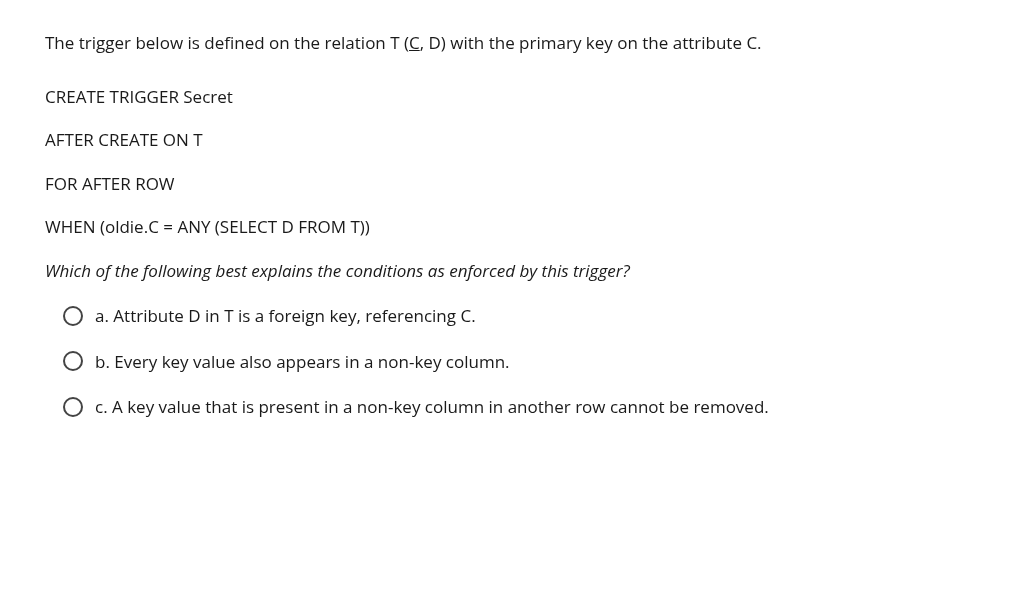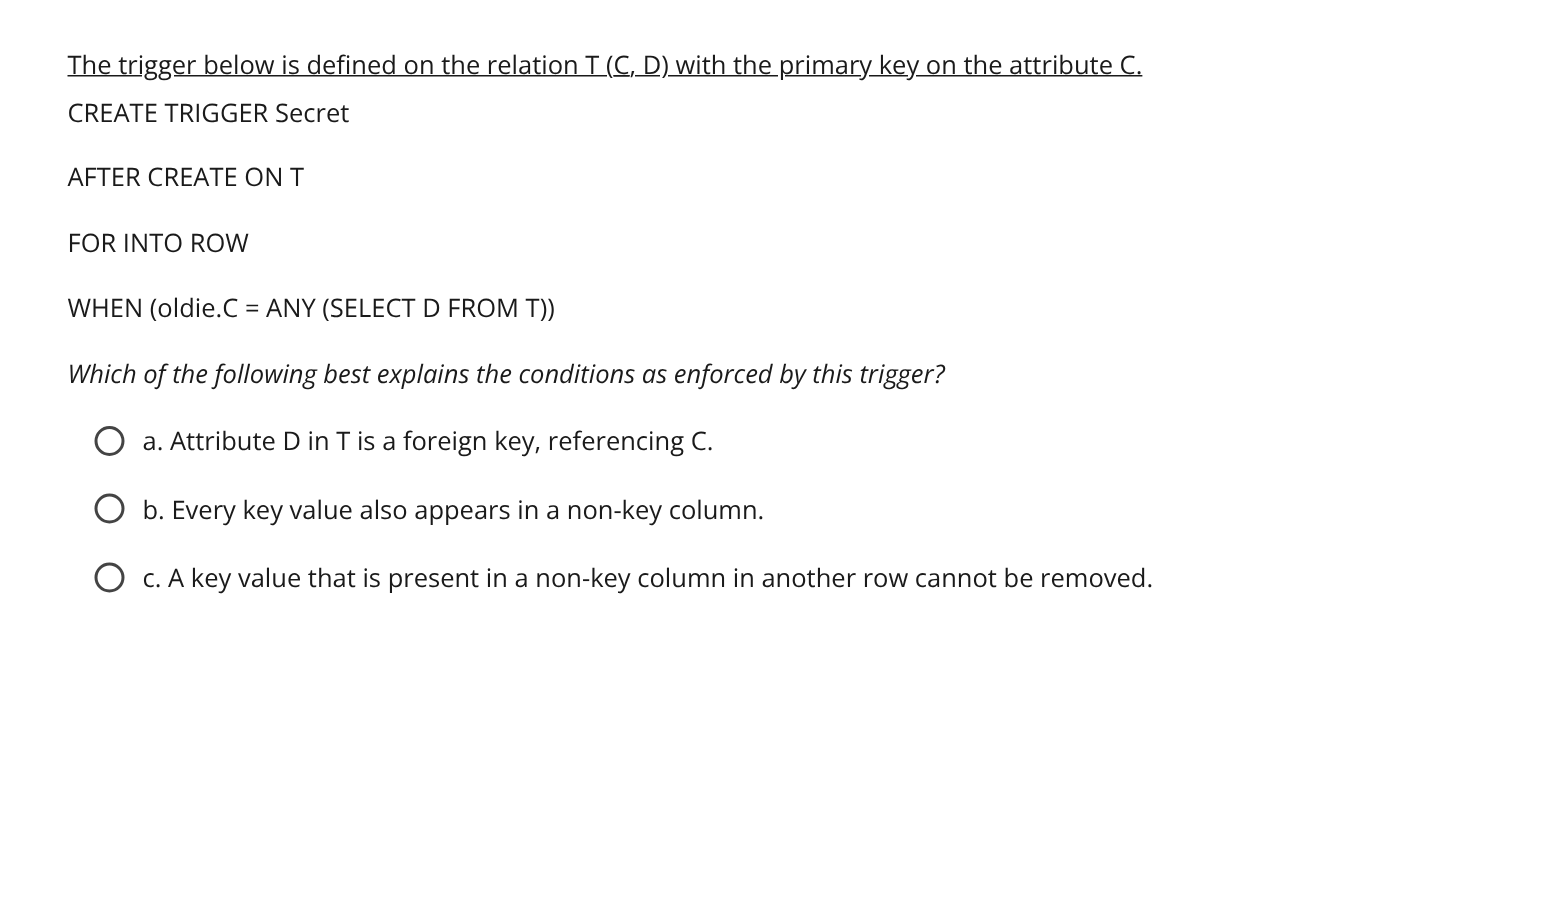--- a/index.html
+++ b/index.html
@@ -13,22 +13,21 @@
       padding: 30px 45px;
       width: 1033px;
       height: 613px;
       color: #1a1a1a;
     }
     .question-block {
       font-size: 17px;
       line-height: 1.5;
     }
     .intro-line {
-      margin-bottom: 6px;
-      text-decoration: underline;
+      margin-bottom: 28px;
     }
     .underline {
       text-decoration: underline;
     }
     .code-line {
       font-weight: normal;
       margin-bottom: 18px;
     }
     .prompt-line {
       margin-bottom: 20px;
@@ -60,21 +59,21 @@
 </head>
 <body>
 
 <div class="question-block">
   <div class="intro-line">
     <span>The trigger below is defined on the relation T (</span><span class="underline">C</span><span>, D) with the primary key on the attribute C.</span>
   </div>
 
   <div class="code-line">CREATE TRIGGER Secret</div>
   <div class="code-line">AFTER CREATE ON T</div>
-  <div class="code-line">FOR INTO ROW</div>
+  <div class="code-line">FOR AFTER ROW</div>
   <div class="code-line">WHEN (oldie.C = ANY (SELECT D FROM T))</div>
 
   <div class="prompt-line">Which of the following best explains the conditions as enforced by this trigger?</div>
 
   <div class="options">
     <div class="option-row">
       <span class="radio"></span>
       <span class="option-text">a. Attribute D in T is a foreign key, referencing C.</span>
     </div>
     <div class="option-row">

